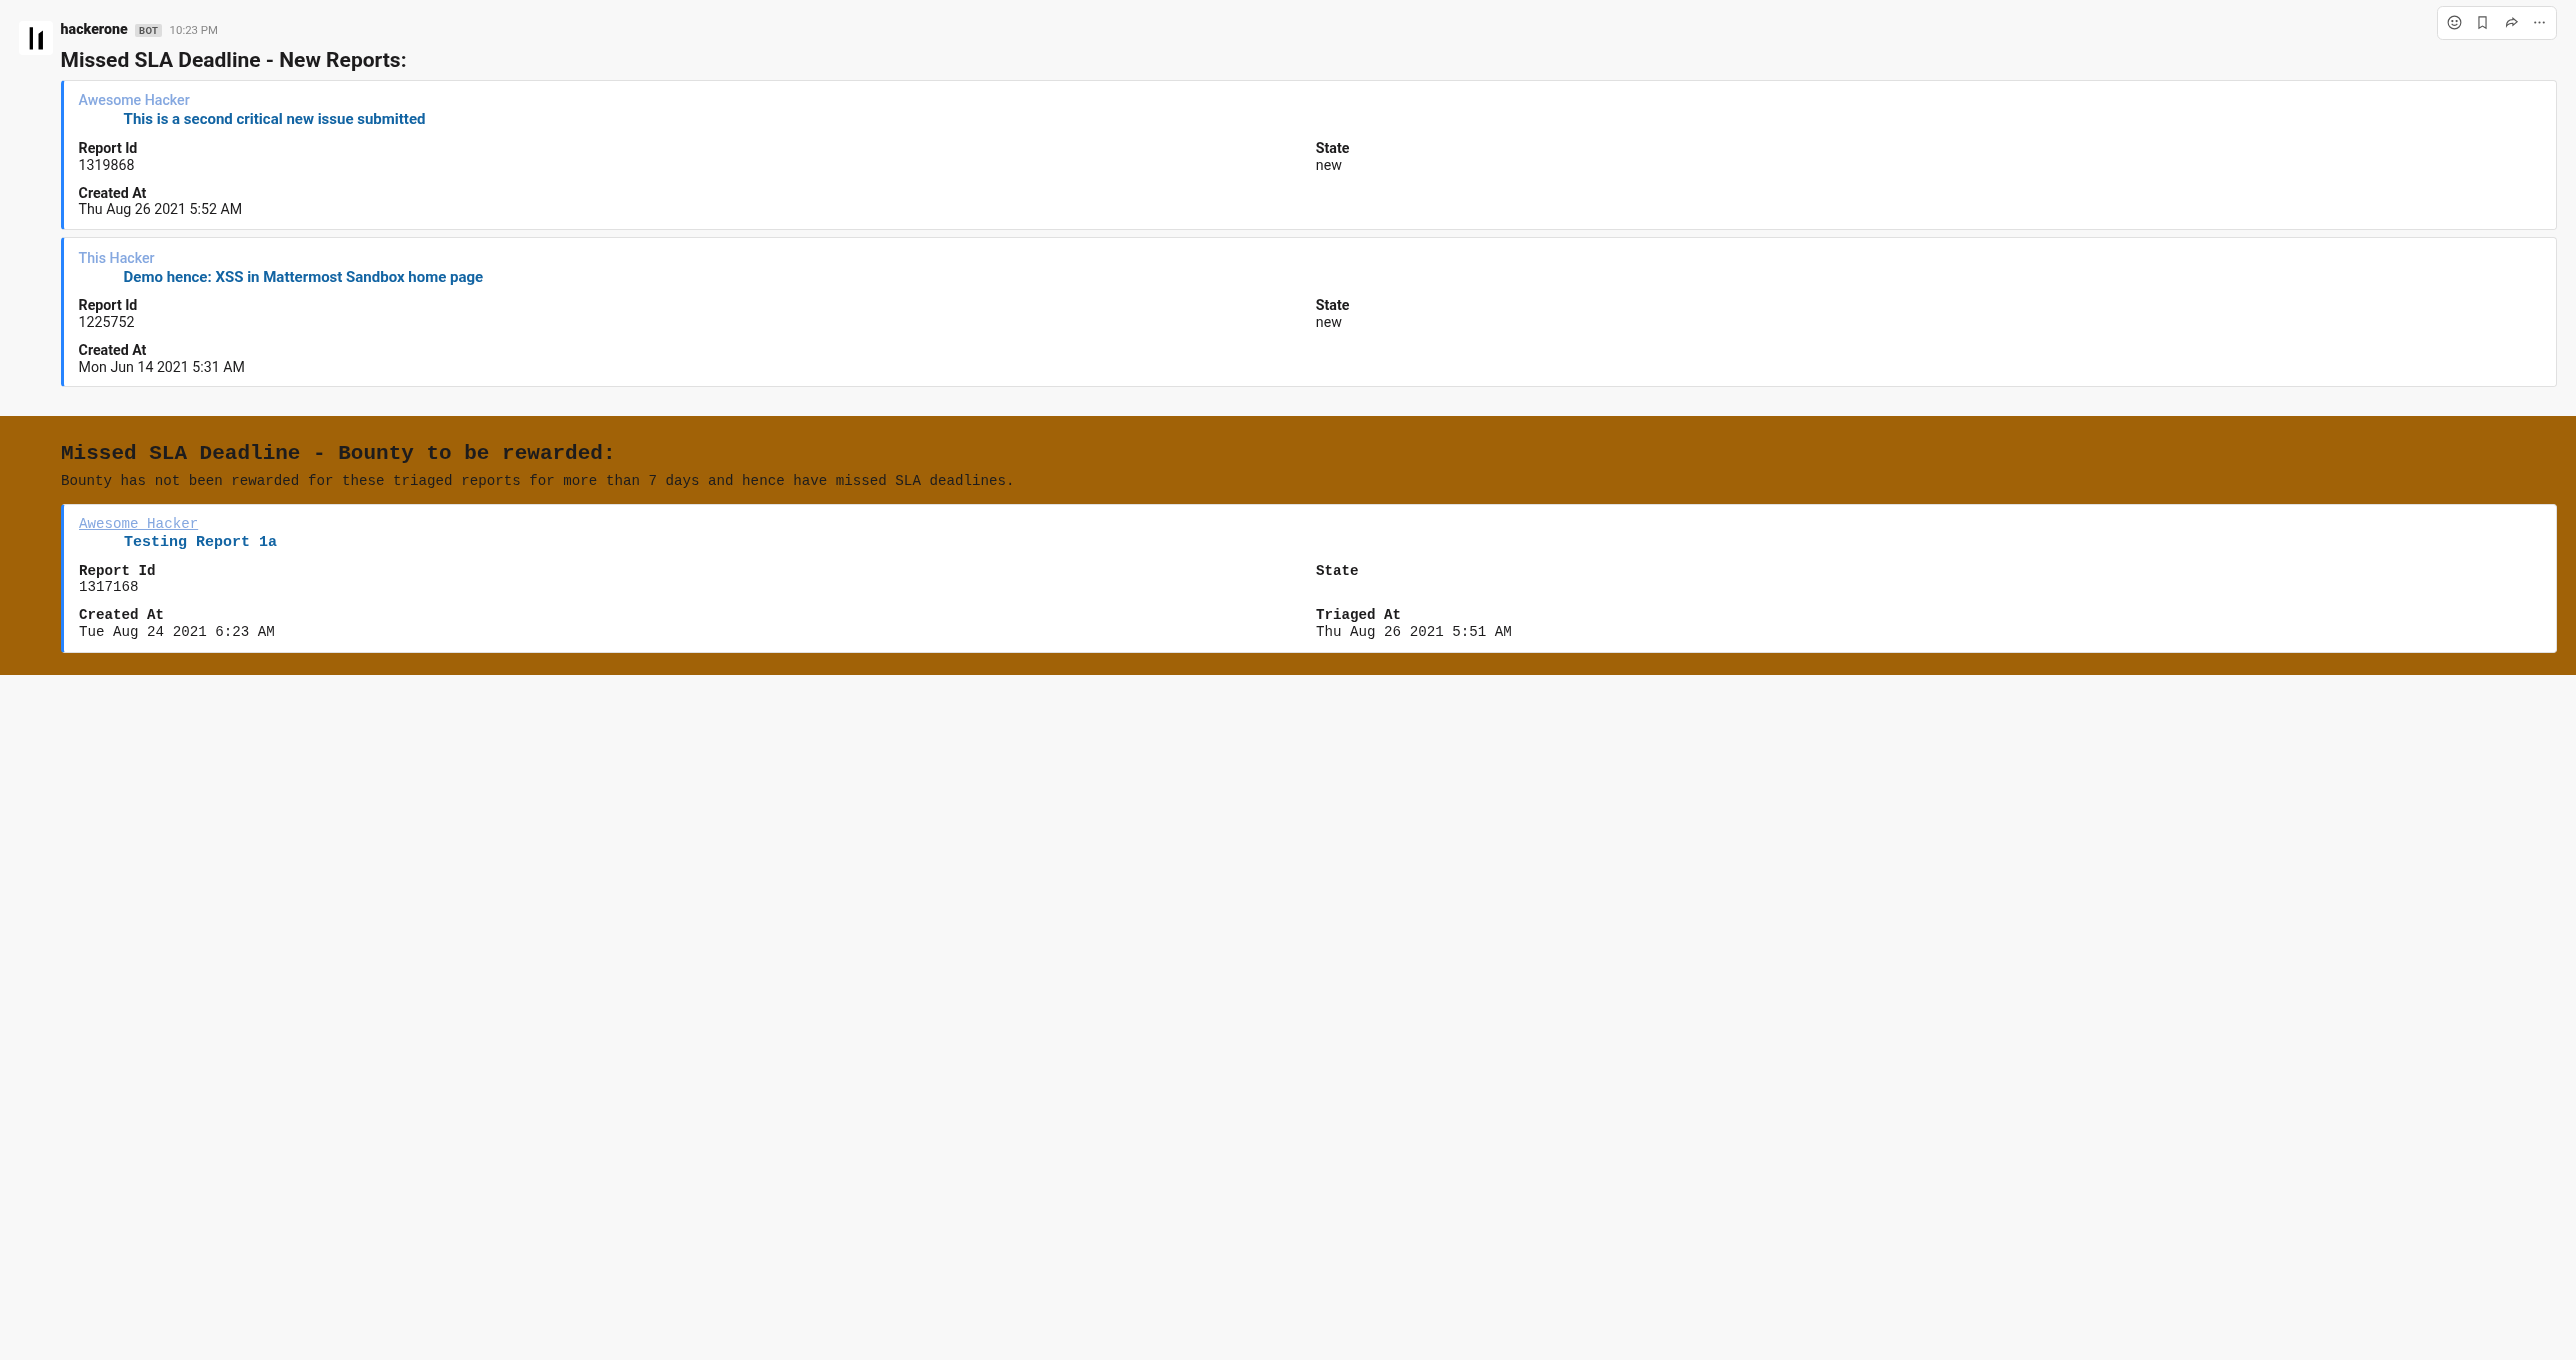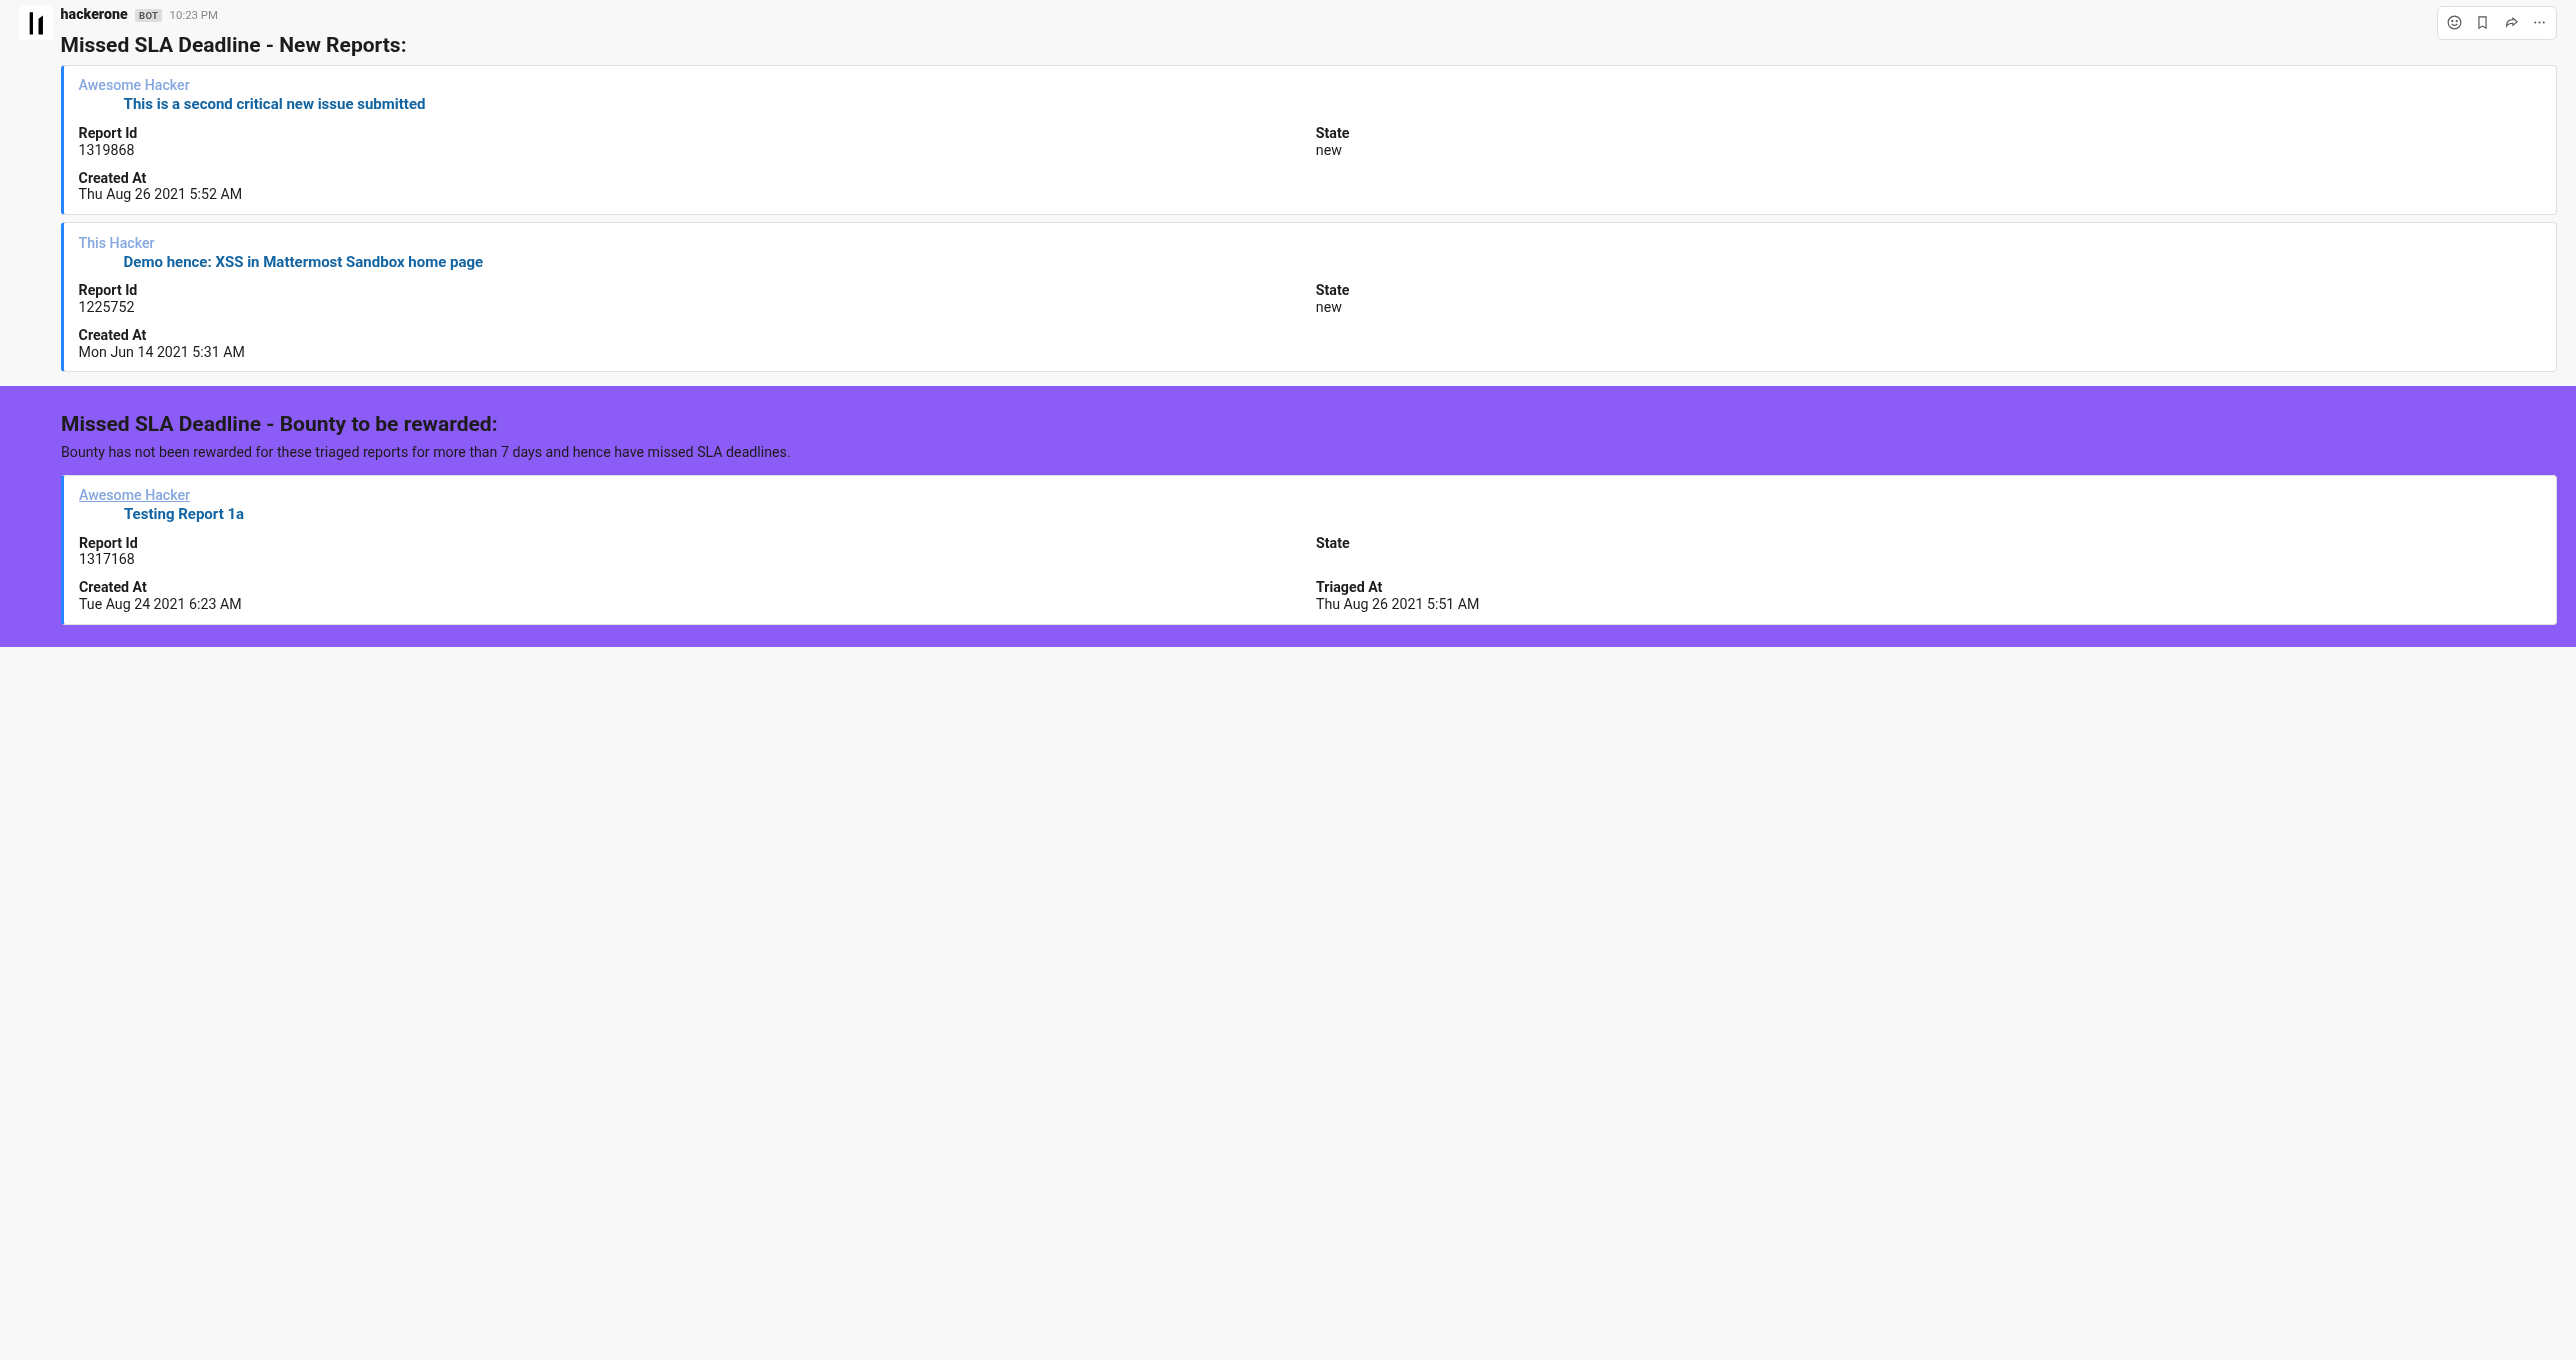--- a/index.html
+++ b/index.html
@@ -4,21 +4,21 @@
 <style>
   * { box-sizing: border-box; margin: 0; padding: 0; }
   body {
     font-family: -apple-system, BlinkMacSystemFont, "Segoe UI", Roboto, "Helvetica Neue", Arial, sans-serif;
     background: #f8f8f8;
     color: #1d1c1d;
     font-size: 14.2px;
   }
   .message {
     display: flex;
-    padding: 6px 19px;
+    padding: 21px 19px;
     position: relative;
   }
   .avatar {
     width: 34px;
     height: 34px;
     border-radius: 3.8px;
     background: #fff;
     margin-right: 7.6px;
     flex-shrink: 0;
     display: flex;
@@ -119,22 +119,23 @@
     height: 28.5px;
     display: flex;
     align-items: center;
     justify-content: center;
     cursor: pointer;
     color: #555;
     border-radius: 3.8px;
   }
   .action-btn svg { width: 17px; height: 17px; }
   .section2 {
-    background: #8b5cf6;
+    background: #a16207;
     padding: 15px 19px 15px 61px;
+    font-family: Liberation Mono, monospace;
   }
 </style>
 </head>
 <body>
 
 <div class="message">
   <div class="avatar">
     <svg viewBox="0 0 24 24">
       <path d="M6 2 L6 22 M6 2 L9 2 L9 22 L6 22 Z" fill="#000"></path>
       <path d="M14 8 L18 5 L18 22 L14 22 Z" fill="#000"></path>

